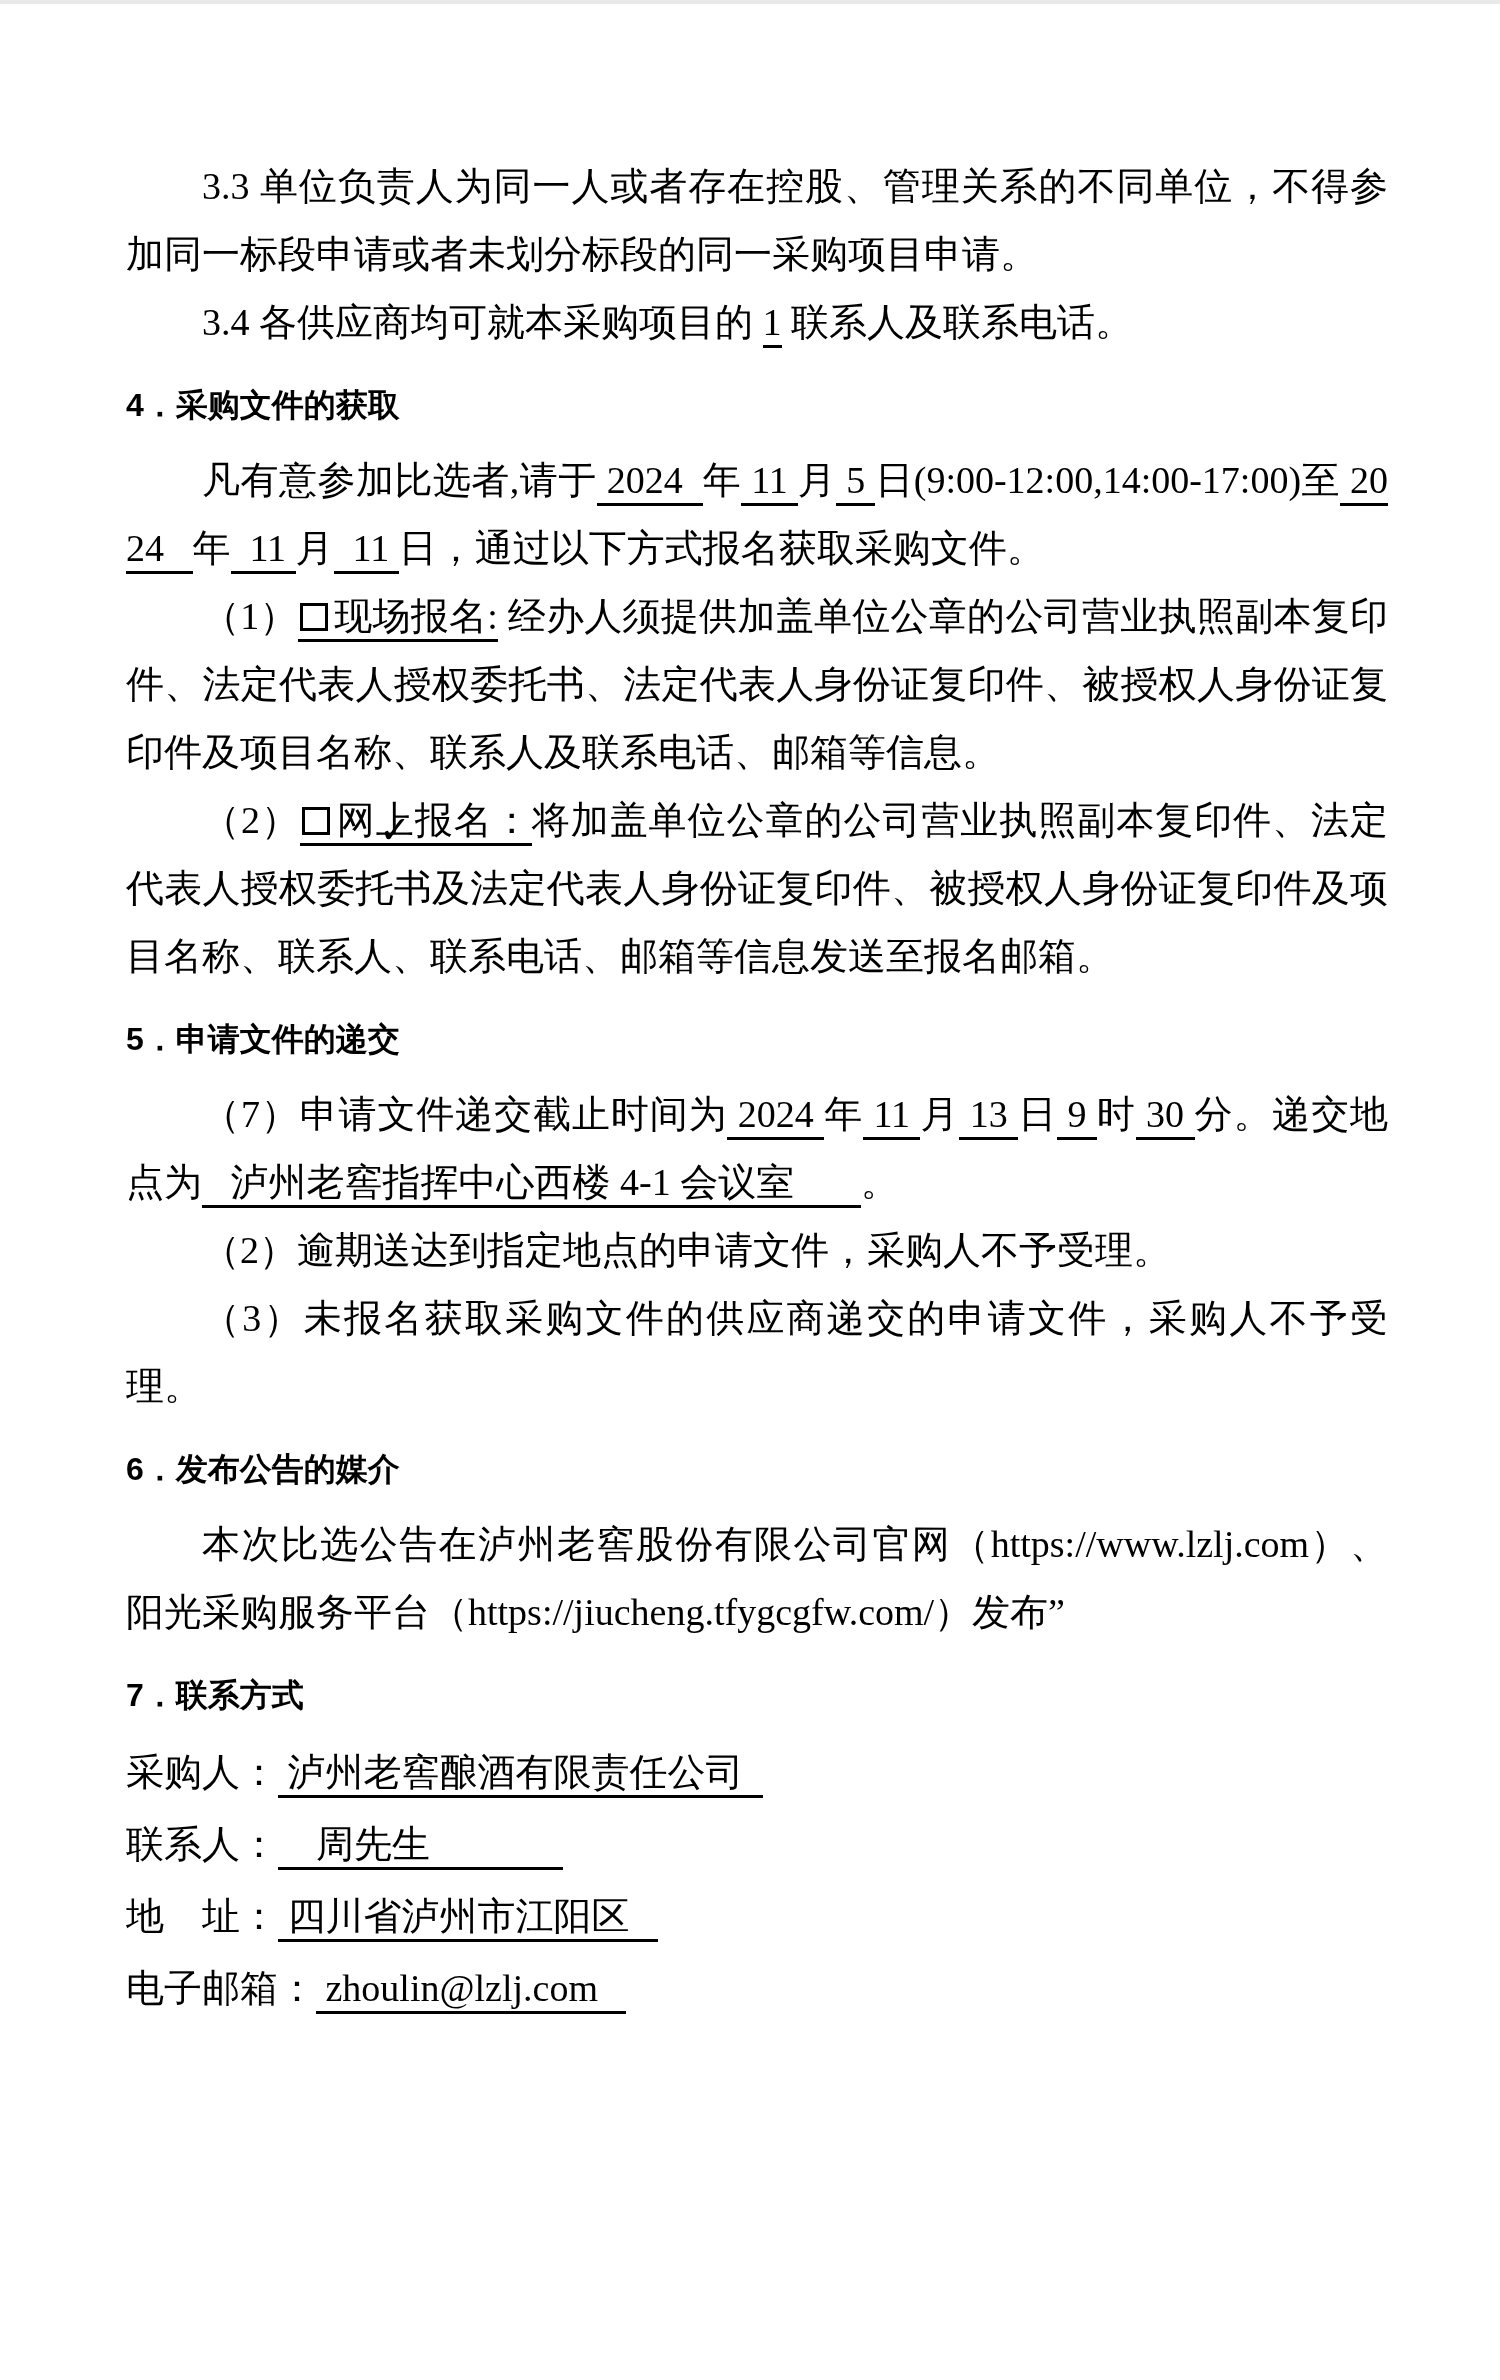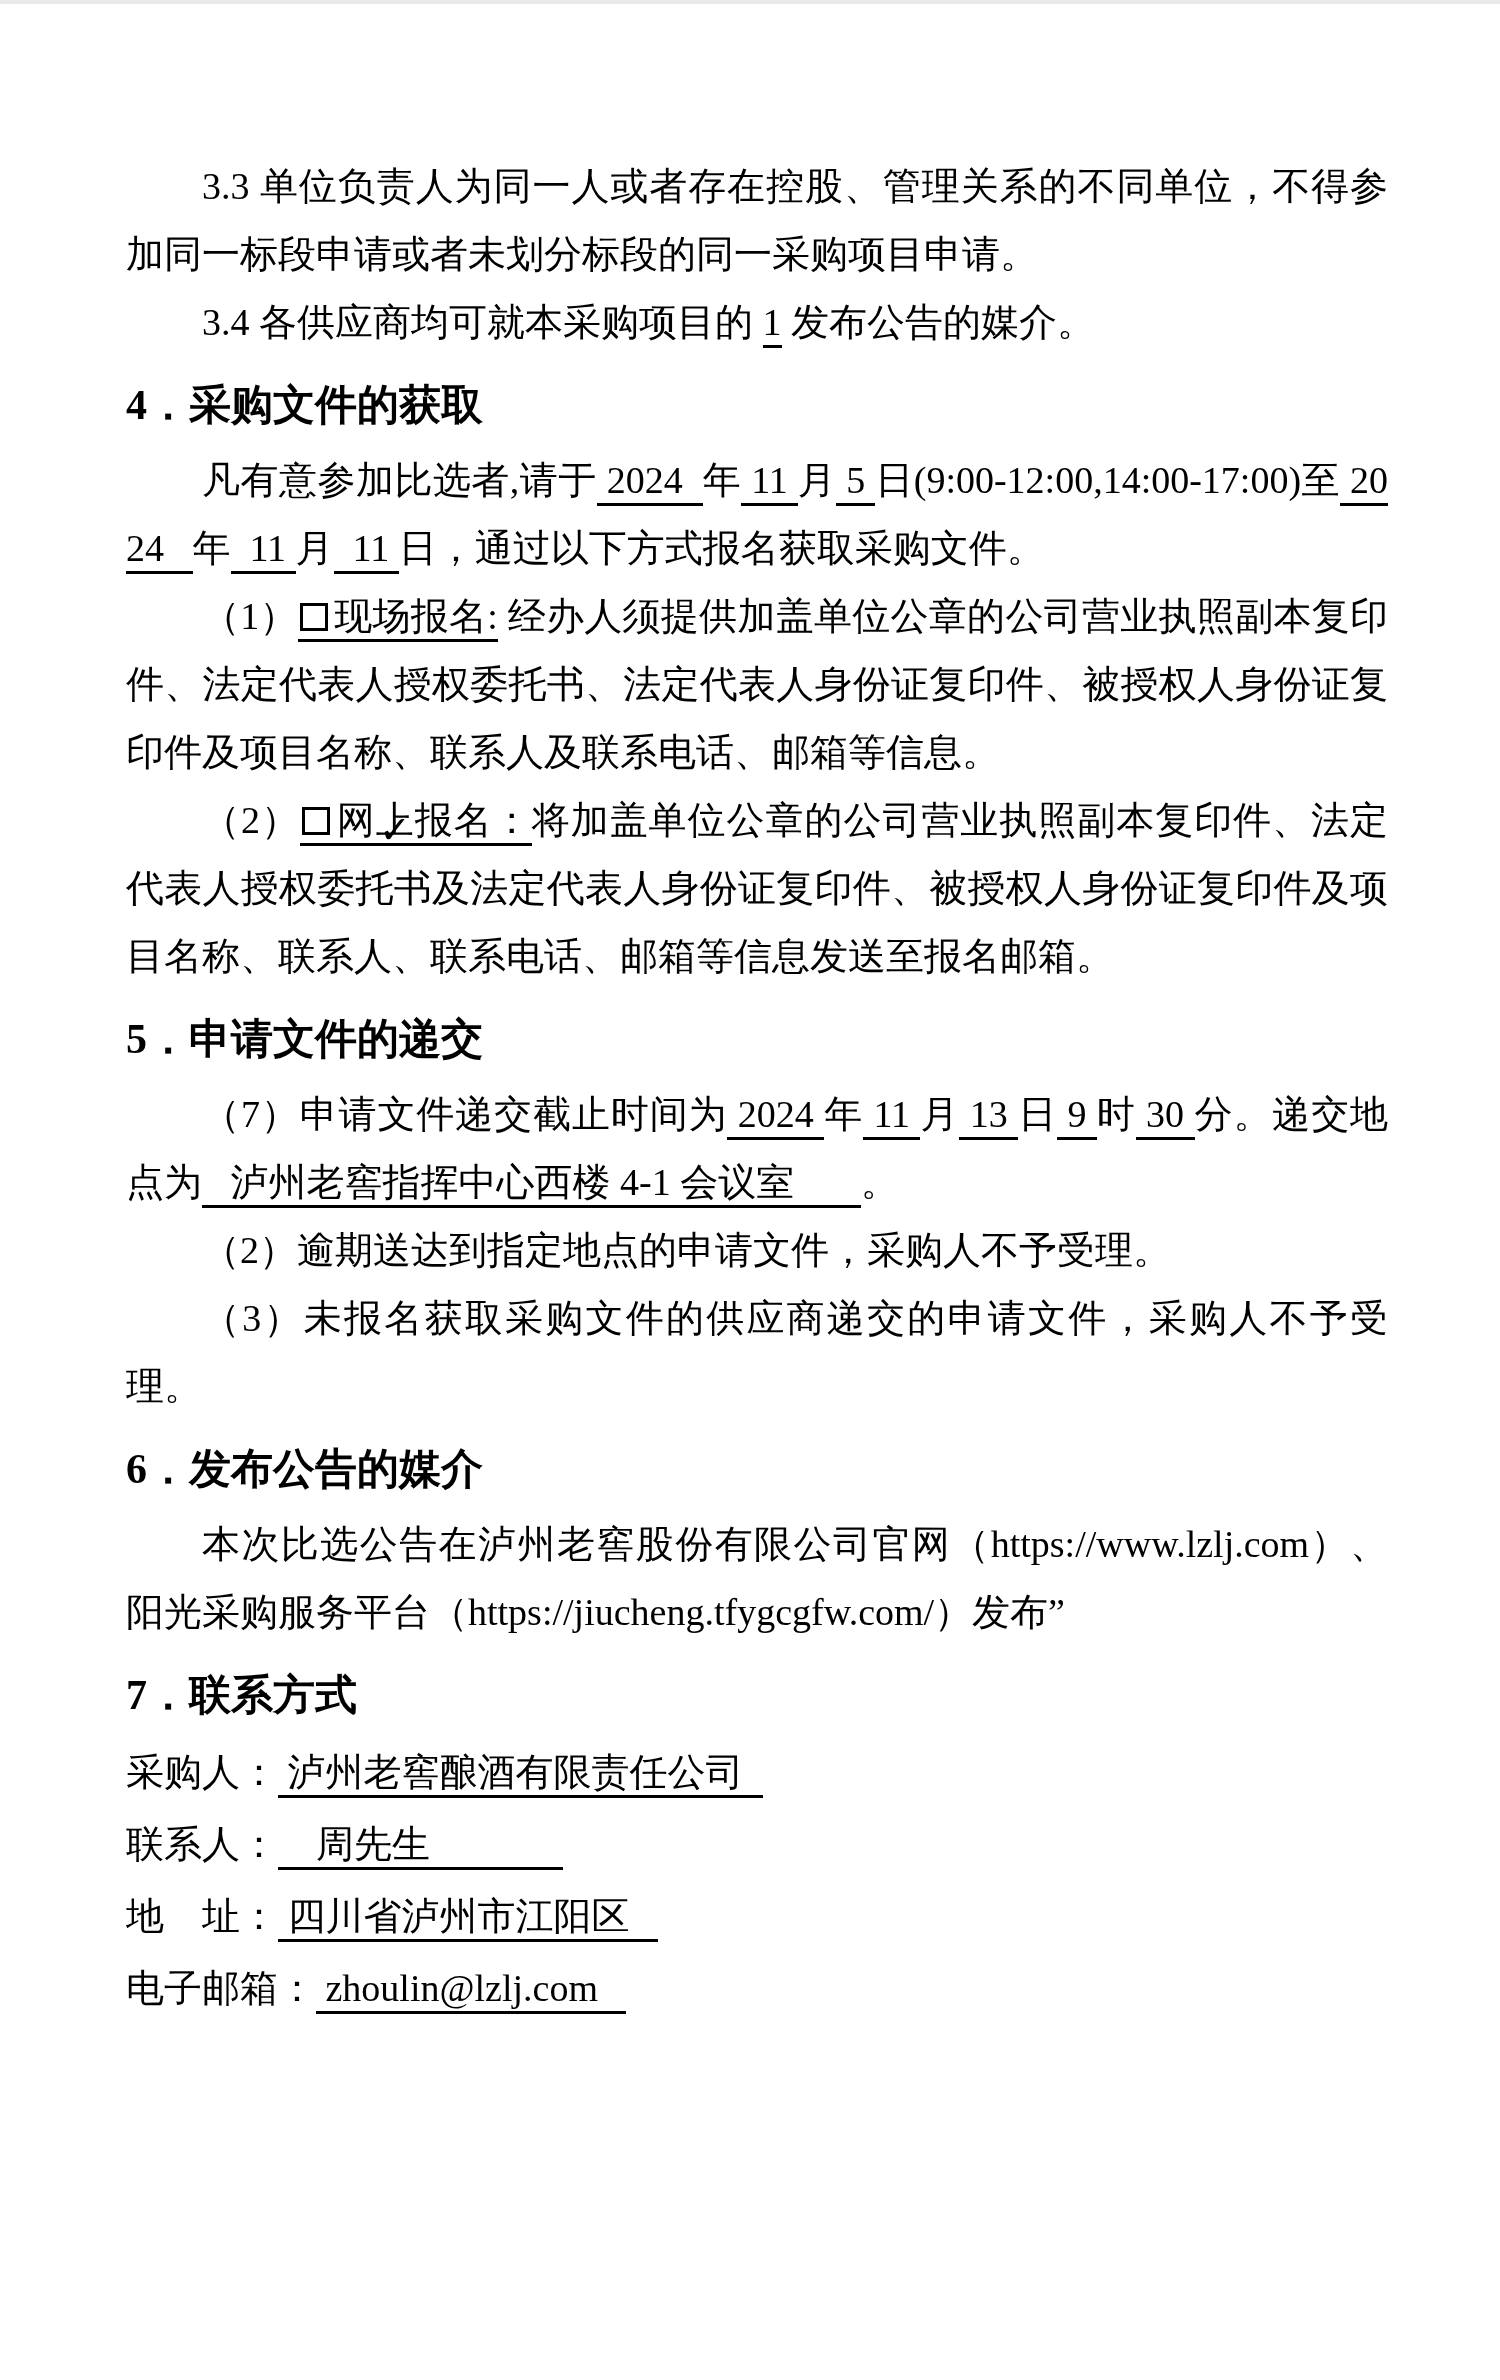--- a/index.html
+++ b/index.html
@@ -17,25 +17,25 @@
   p.para {
     font-size:38px;
     line-height:68px;
     margin:0;
     text-indent:76px;
     text-align:justify;
     white-space:pre-wrap;
     word-break:break-all;
   }
   h2.heading {
-    font-size:42px;
+    font-size:32px;
     line-height:66px;
     margin:16px 0 8px 0;
     font-weight:bold;
-    font-family:Liberation Serif, serif;
+    font-family:Liberation Sans, sans-serif;
     text-indent:0;
   }
   p.contact {
     font-size:38px;
     line-height:72px;
     margin:0;
     white-space:pre-wrap;
   }
   .u {
     border-bottom:3px solid #000000;
@@ -59,21 +59,21 @@
     font-family:"DejaVu Sans","Liberation Sans",sans-serif;
     color:#000000;
   }
 </style>
 </head>
 <body>
 
 <div class="page">
   <div class="doc-body">
       <p class="para"><span>3.3 单位负责人为同一人或者存在控股、管理关系的不同单位，不得参加同一标段申请或者未划分标段的同一采购项目申请。</span></p>
-      <p class="para"><span>3.4 各供应商均可就本采购项目的 </span><span class="u">1</span><span> 发布公告的媒介。</span></p>
+      <p class="para"><span>3.4 各供应商均可就本采购项目的 </span><span class="u">1</span><span> 联系人及联系电话。</span></p>
       <h2 class="heading"><span>4．采购文件的获取</span></h2>
       <p class="para"><span>凡有意参加比选者,请于</span><span class="u"> 2024  </span><span>年</span><span class="u"> 11 </span><span>月</span><span class="u"> 5 </span><span>日(9:00-12:00,14:00-17:00)至</span><span class="u"> 2024   </span><span>年</span><span class="u">  11 </span><span>月</span><span class="u">  11 </span><span>日，通过以下方式报名获取采购文件。</span></p>
       <p class="para"><span>（1）</span><span class="u"><span class="checkbox"></span>现场报名:</span><span> 经办人须提供加盖单位公章的公司营业执照副本复印件、法定代表人授权委托书、法定代表人身份证复印件、被授权人身份证复印件及项目名称、联系人及联系电话、邮箱等信息。</span></p>
       <p class="para"><span>（2）</span><span class="u"><span class="checkbox checked"></span>网上报名：</span><span>将加盖单位公章的公司营业执照副本复印件、法定代表人授权委托书及法定代表人身份证复印件、被授权人身份证复印件及项目名称、联系人、联系电话、邮箱等信息发送至报名邮箱。</span></p>
       <h2 class="heading"><span>5．申请文件的递交</span></h2>
       <p class="para"><span>（7）申请文件递交截止时间为</span><span class="u"> 2024 </span><span>年</span><span class="u"> 11 </span><span>月</span><span class="u"> 13 </span><span>日</span><span class="u"> 9 </span><span>时</span><span class="u"> 30 </span><span>分。递交地点为</span><span class="u">   泸州老窖指挥中心西楼 4-1 会议室       </span><span>。</span></p>
       <p class="para"><span>（2）逾期送达到指定地点的申请文件，采购人不予受理。</span></p>
       <p class="para"><span>（3）未报名获取采购文件的供应商递交的申请文件，采购人不予受理。</span></p>
       <h2 class="heading"><span>6．发布公告的媒介</span></h2>
       <p class="para"><span>本次比选公告在泸州老窖股份有限公司官网（https://www.lzlj.com）、阳光采购服务平台（https://jiucheng.tfygcgfw.com/）发布”</span></p>

